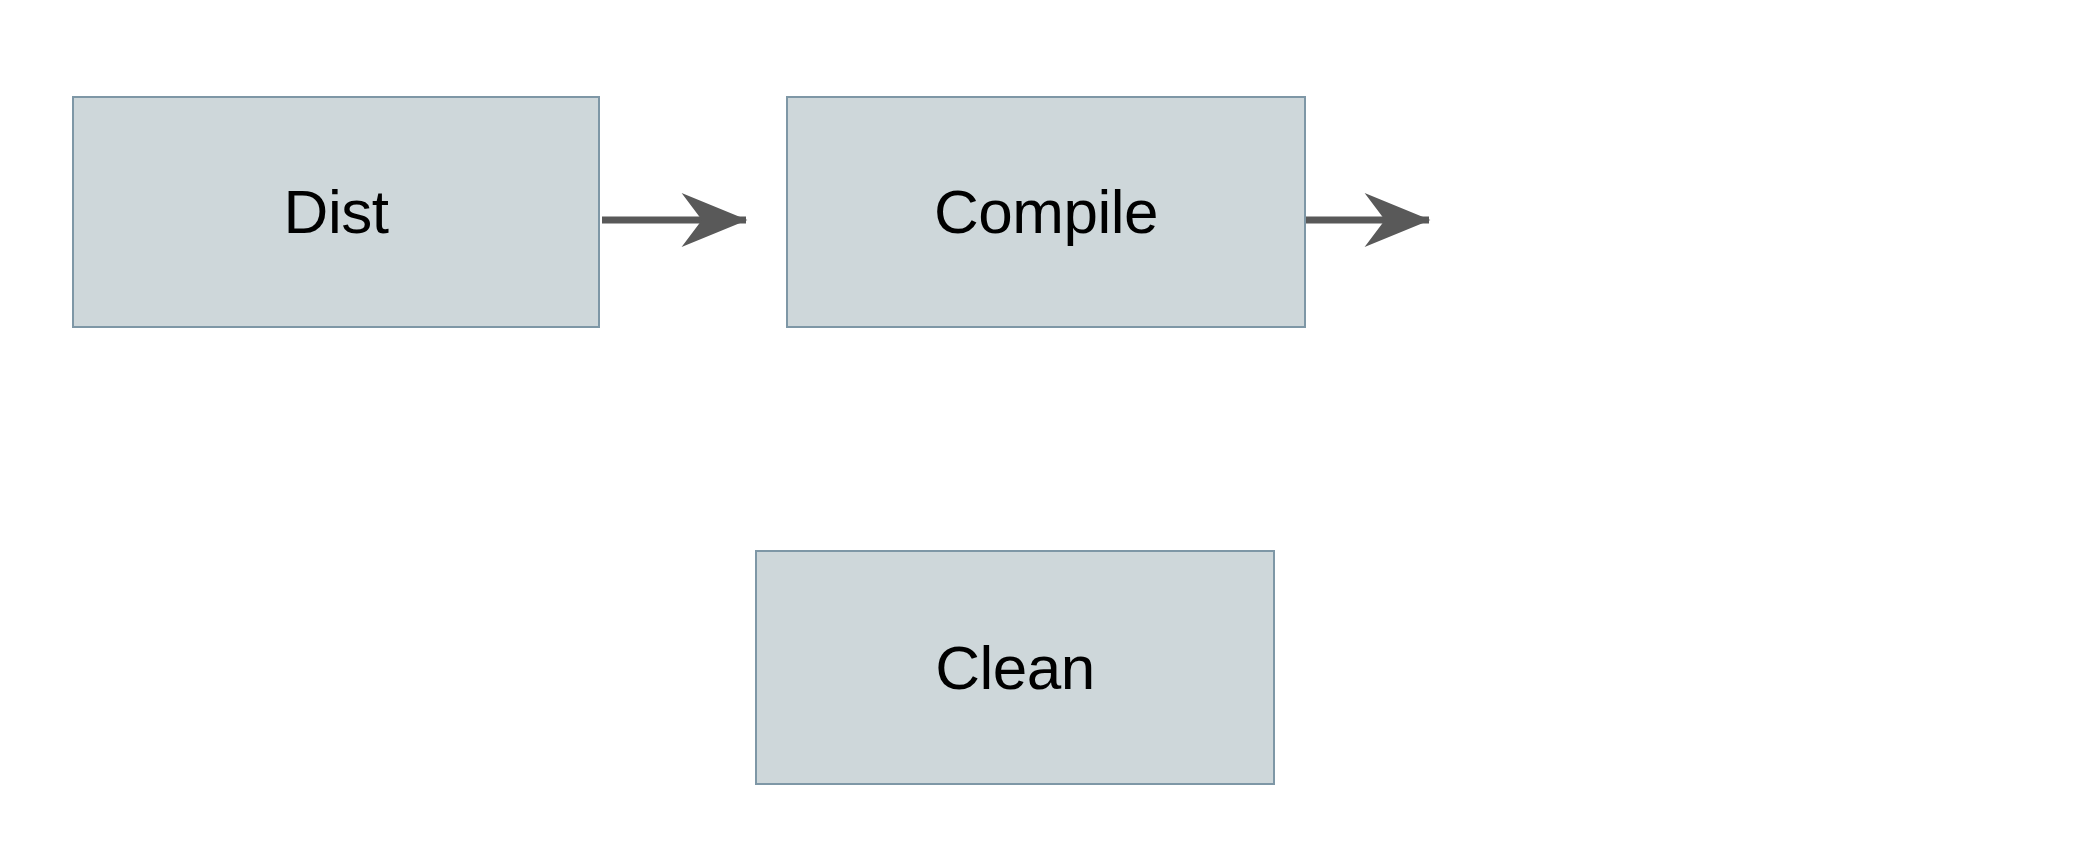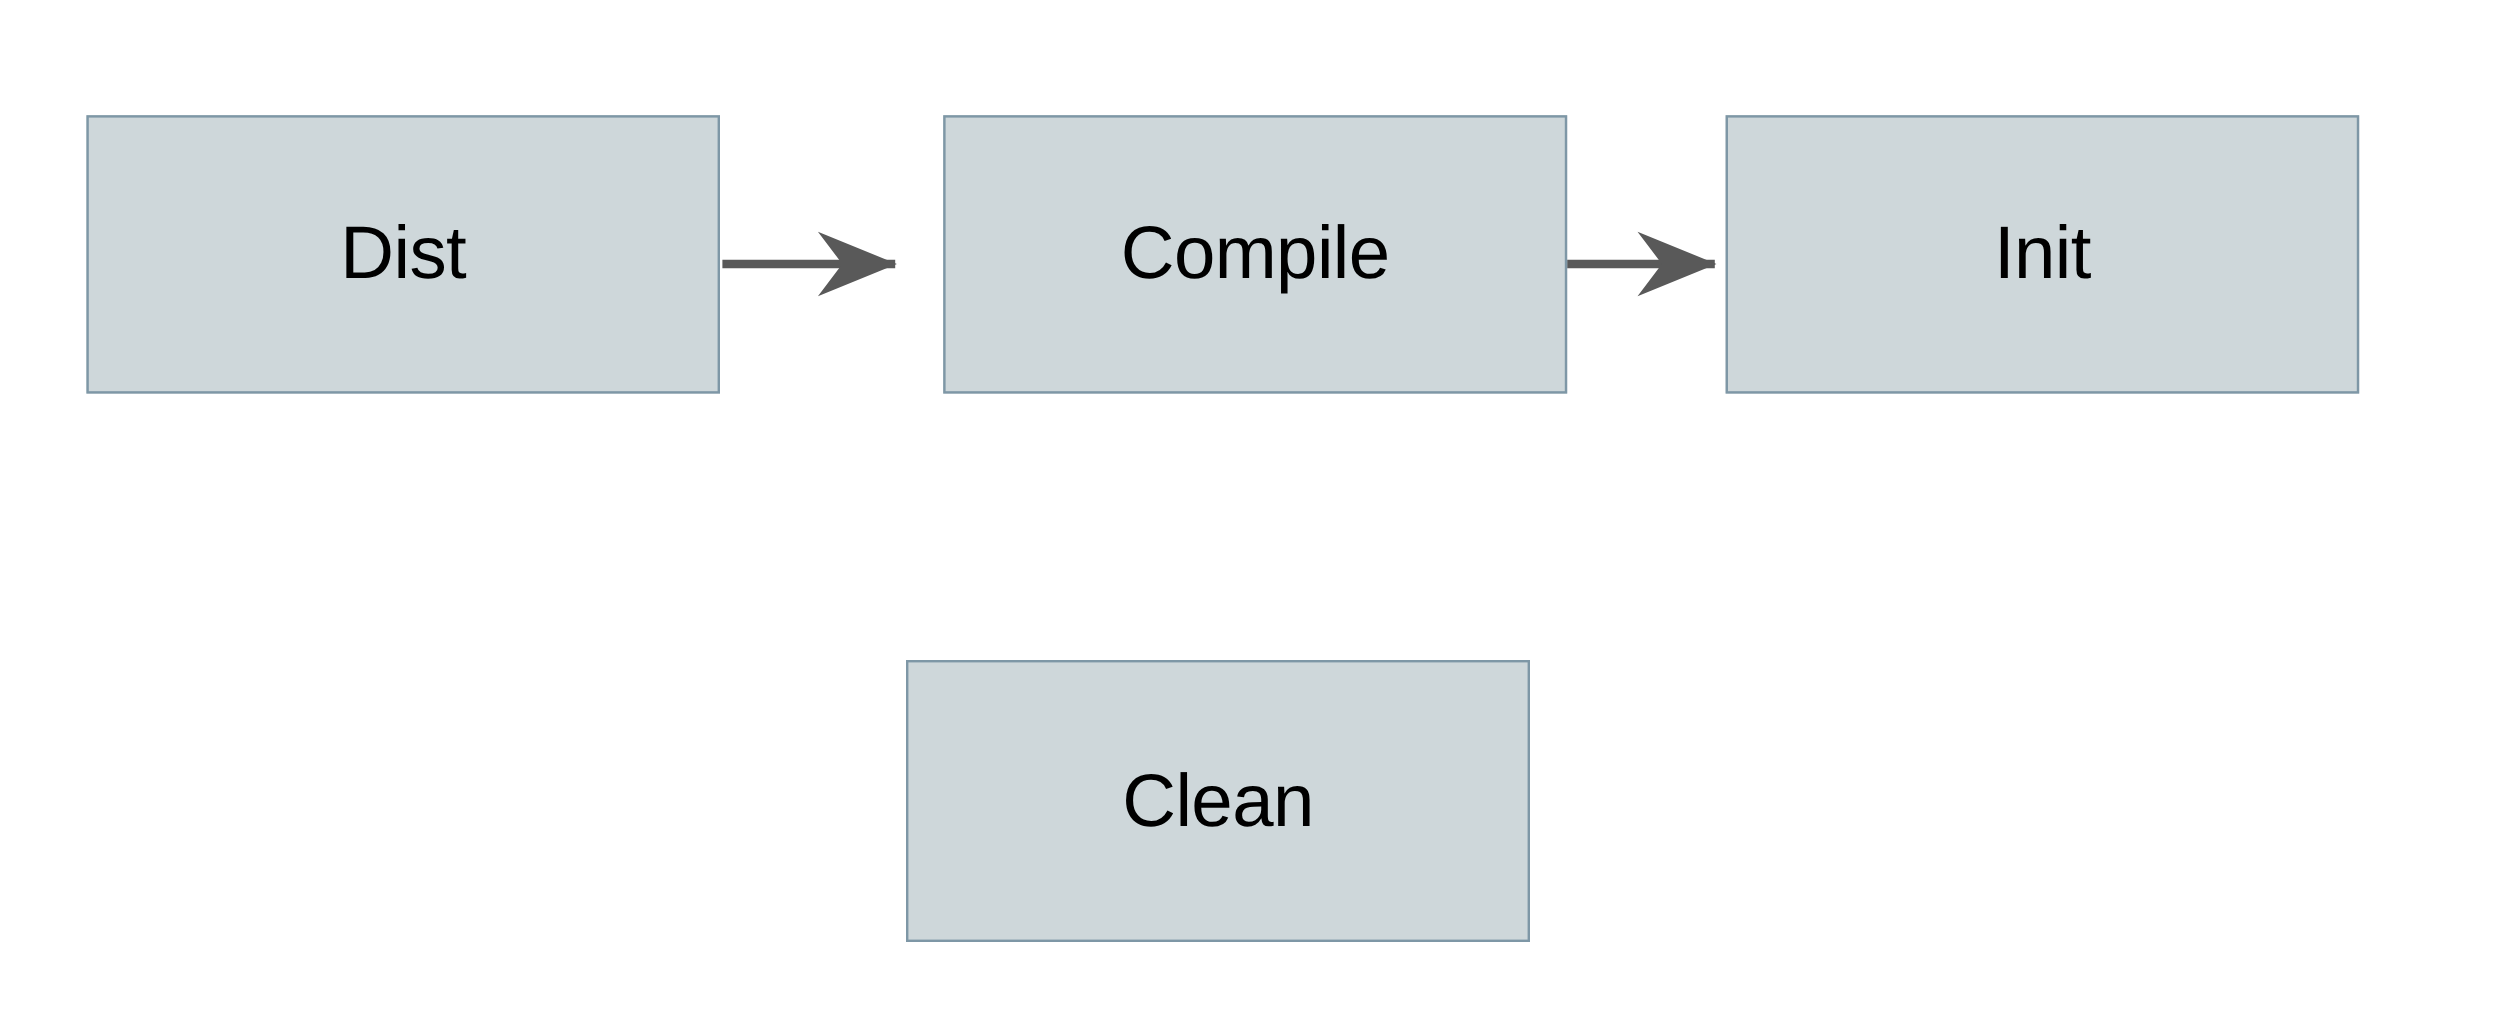--- a/index.html
+++ b/index.html
@@ -81,21 +81,18 @@
   </svg>
 
   <div class="node" id="node-dist" style="left: 72px; top: 96px; width: 528px; height: 232px; background: rgb(206, 215, 218); border-color: rgb(126, 151, 166); border-width: 2px;">
     <span class="node-label" style="color: rgb(0, 0, 0); font-size: 62px;">Dist</span>
   </div>
 
   <div class="node" id="node-compile" style="left: 755px; top: 96px; width: 520px; height: 232px; background: rgb(206, 215, 218); border-color: rgb(126, 151, 166); border-width: 2px;">
     <span class="node-label" style="color: rgb(0, 0, 0); font-size: 62px;">Compile</span>
   </div>
 
-  <div class="node" id="node-init" style="left: 1438px; top: 96px; width: 528px; height: 232px; background: rgb(206, 215, 218); border-color: rgb(126, 151, 166); border-width: 2px;">
-    <span class="node-label" style="color: rgb(0, 0, 0); font-size: 62px;">Init</span>
-  </div>
 
   <div class="node" id="node-clean" style="left: 755px; top: 512px; width: 520px; height: 235px; background: rgb(206, 215, 218); border-color: rgb(126, 151, 166); border-width: 2px;">
     <span class="node-label" style="color: rgb(0, 0, 0); font-size: 62px;">Clean</span>
   </div>
 
 </div>
 
 </body></html>

